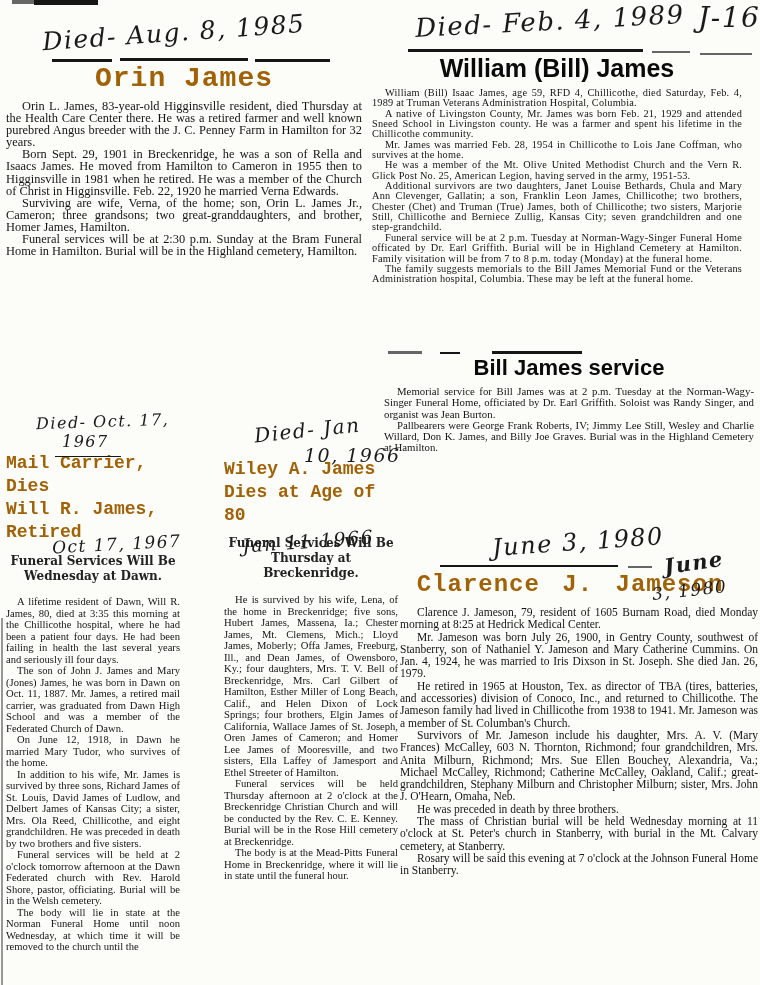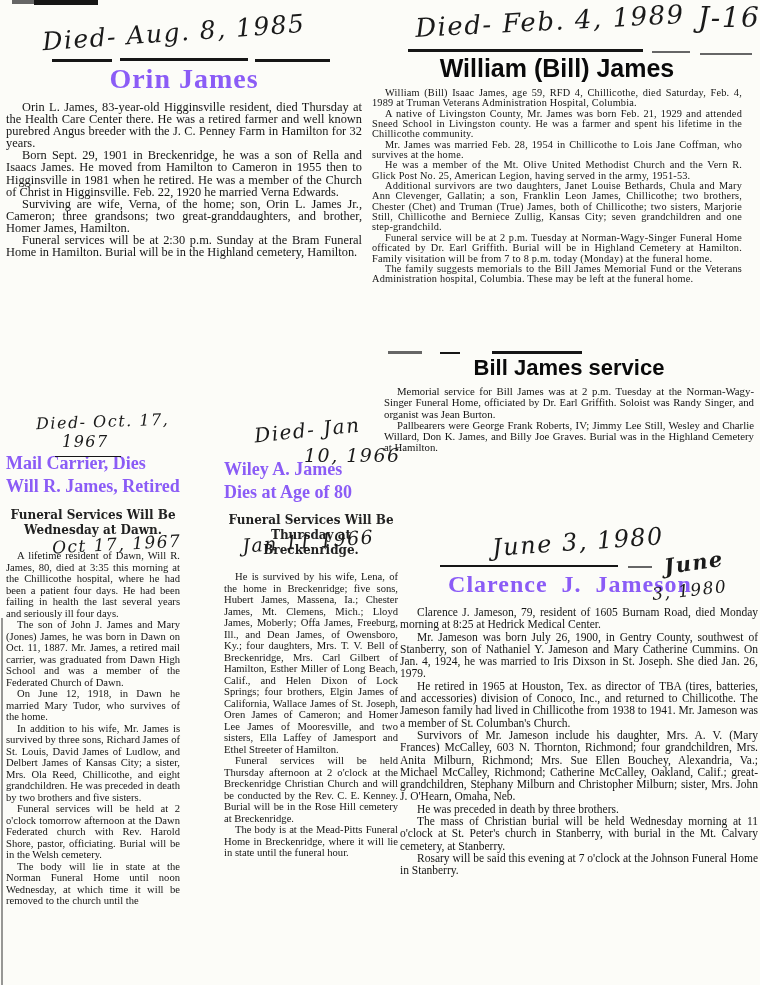--- a/index.html
+++ b/index.html
@@ -5,21 +5,21 @@
   html,body{margin:0;padding:0;background:#e8e8e4;}
   .page{
     position:relative;width:760px;height:985px;overflow:hidden;
     background:#fcfcf8;color:#141414;
     font-family:"Liberation Serif",serif;
   }
   
   .obit{position:absolute;}
   .obit p{margin:0;text-align:justify;}
   .headline-serif{
-    font-family:Liberation Serif, serif;font-weight:bold;color:#8b5cf6;
+    font-family:Liberation Mono, monospace;font-weight:bold;color:#a16207;
     text-align:center;letter-spacing:1px;
   }
   .headline-sans{
     font-family:"Liberation Sans",sans-serif;font-weight:bold;color:#0a0a0a;
     text-align:center;
   }
   .subhead{
     font-family:"DejaVu Serif",serif;font-weight:bold;text-align:center;
     color:#222;
   }

